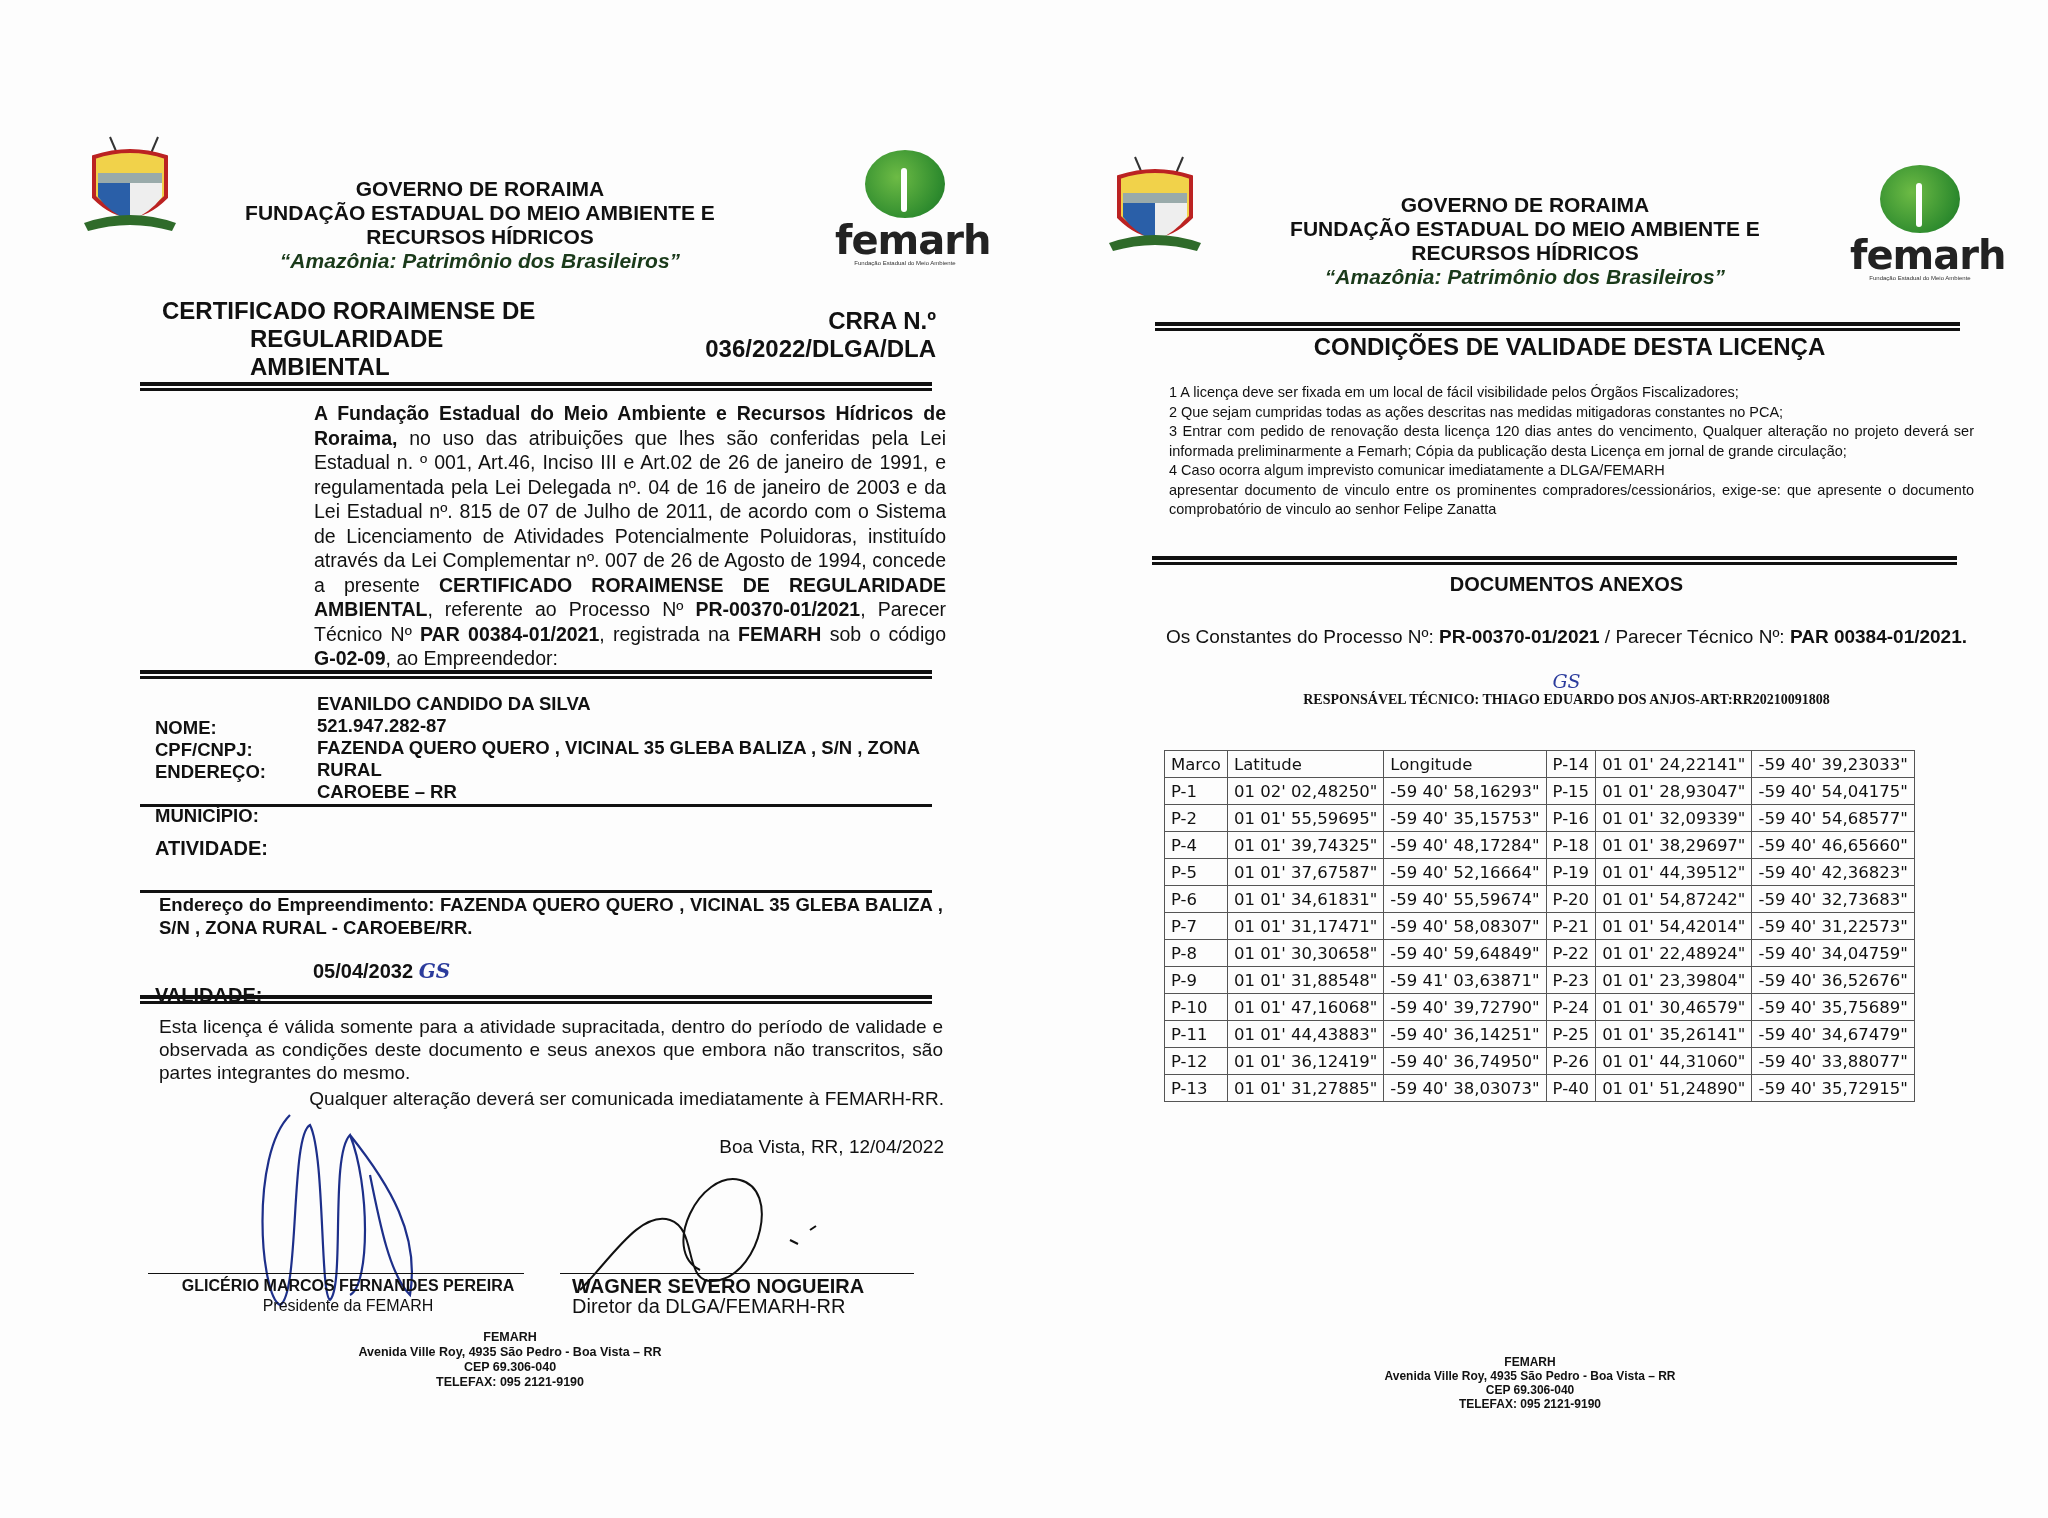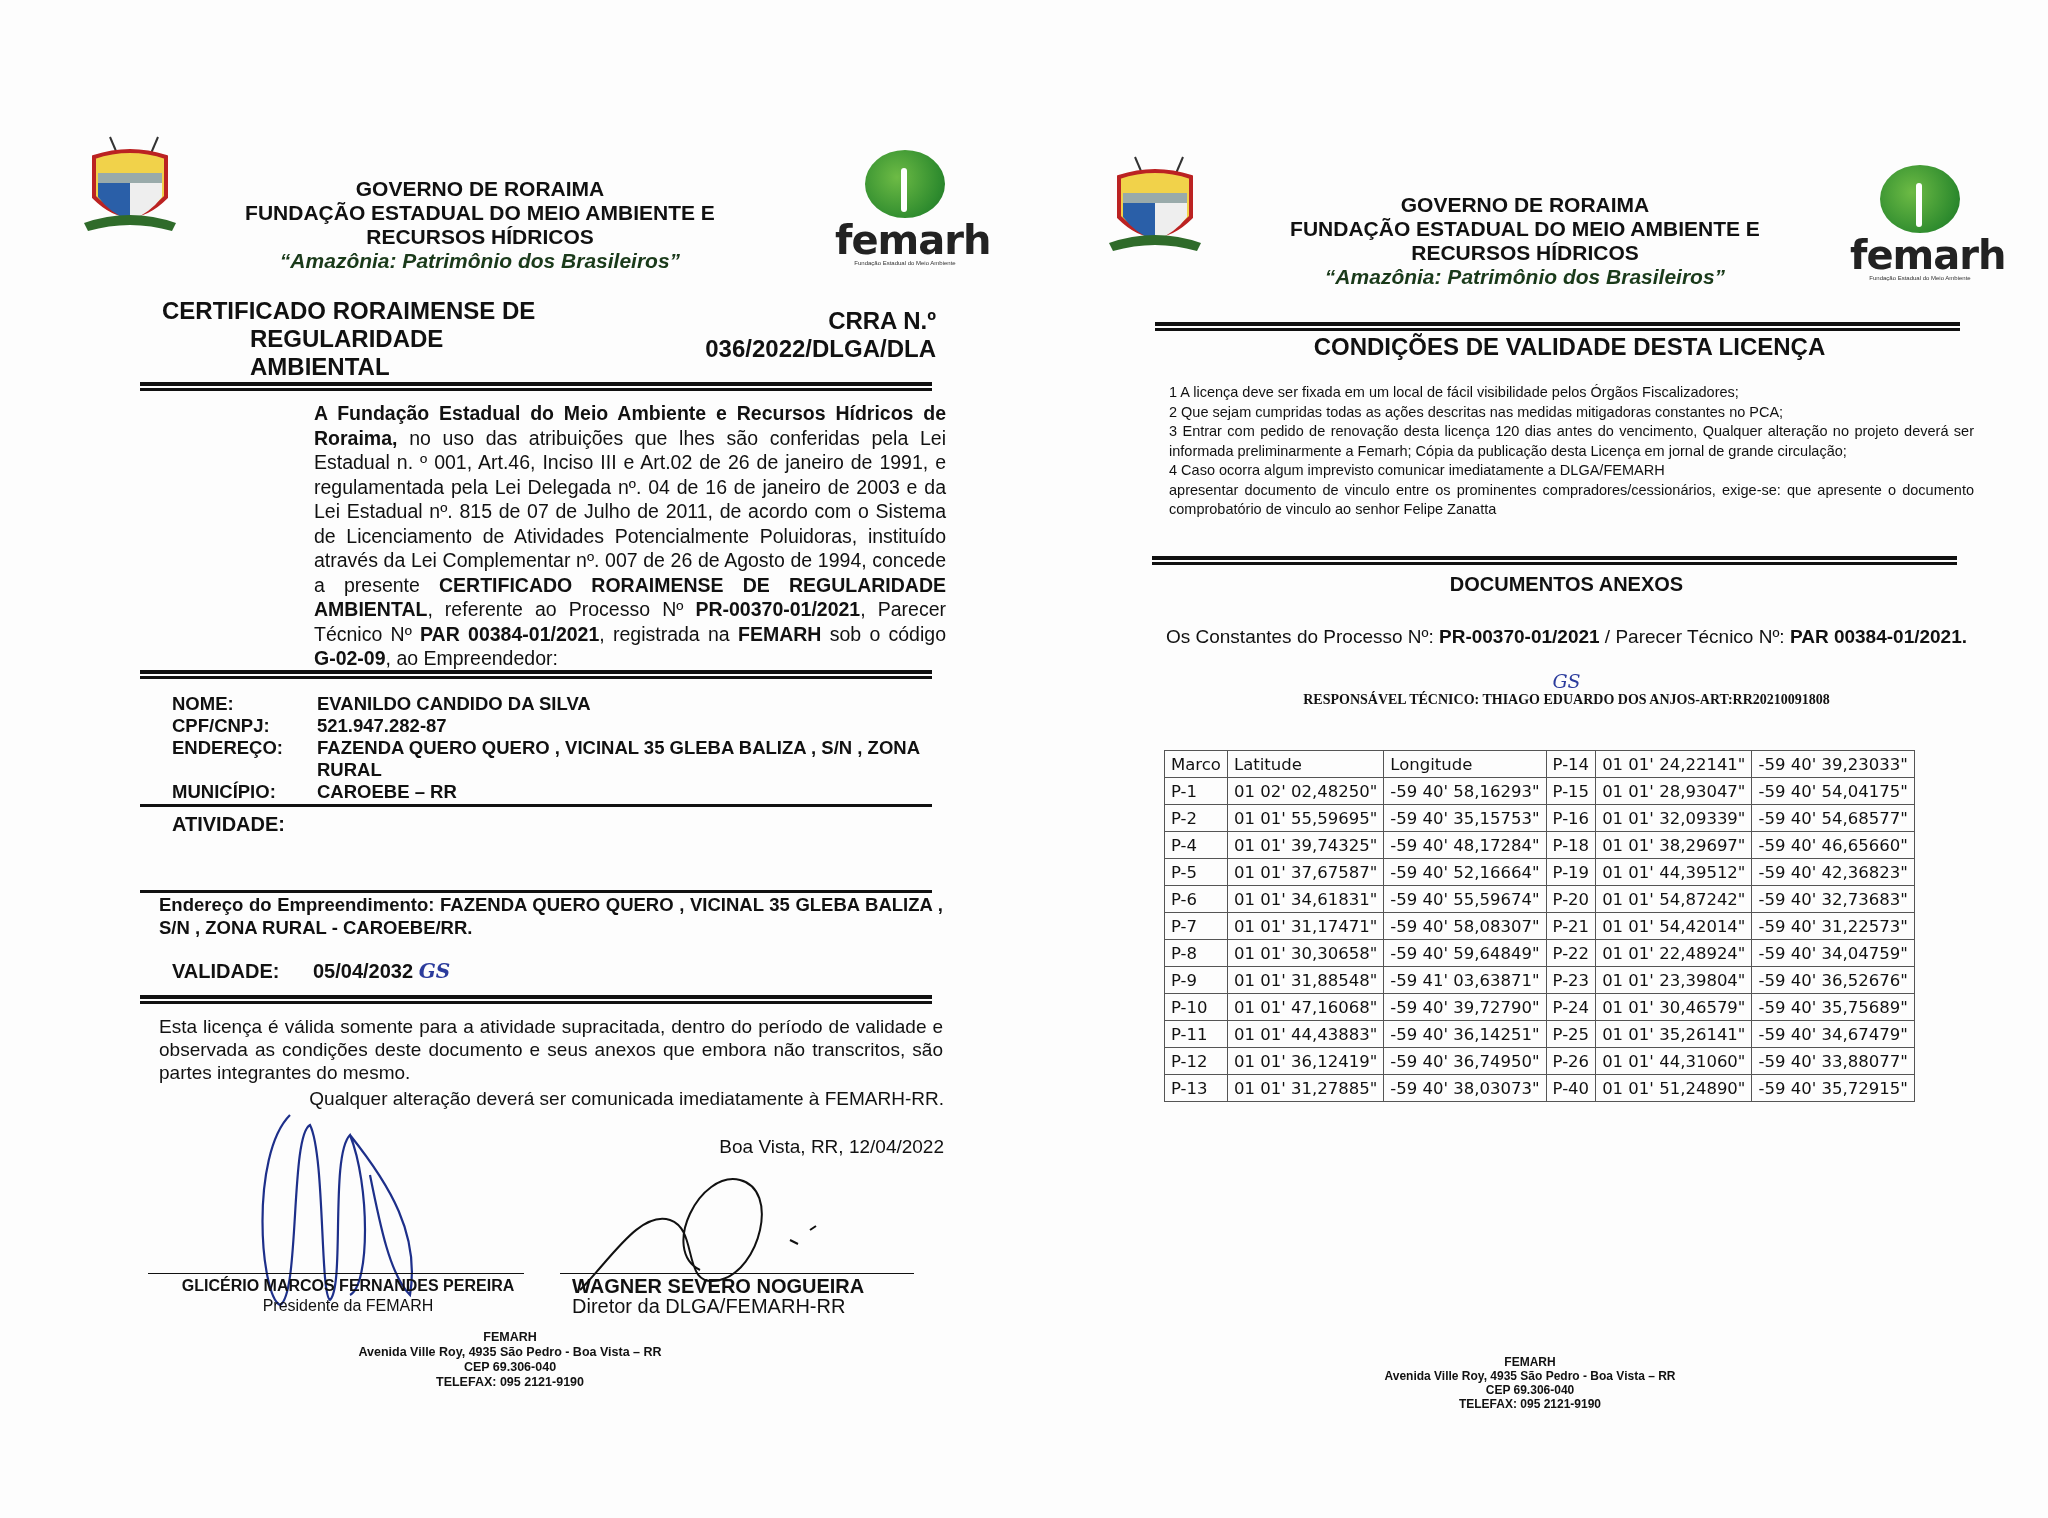--- a/index.html
+++ b/index.html
@@ -17,21 +17,21 @@
   .logo .word{font-size:40px;font-weight:bold;color:#222;letter-spacing:-1px;line-height:40px;margin-top:2px;font-family:"DejaVu Sans",sans-serif;}
   .logo .sub{font-size:6px;color:#333;line-height:7px;}
   .header-text{position:absolute;text-align:center;font-weight:bold;font-size:21px;line-height:24px;color:#111;}
   .header-text .motto{font-style:italic;color:#1a3a1a;}
   .dbl{position:absolute;height:9px;border-top:4px solid #111;border-bottom:3px solid #111;box-sizing:border-box;}
   .sgl{position:absolute;height:0;border-top:3px solid #111;}
   .title{font-weight:bold;font-size:24px;line-height:28px;}
   .body{font-size:19.5px;line-height:24.5px;text-align:justify;}
   .b{font-weight:bold;}
   .row{position:absolute;font-size:18.5px;line-height:22px;font-weight:bold;}
-  .lbl{position:absolute;left:17px;}
+  .lbl{position:absolute;left:0;margin-top:24px;}
   .val{position:absolute;}
   .sig{position:absolute;}
   .footer{position:absolute;text-align:center;font-weight:bold;font-size:12.5px;line-height:15px;}
   table.coords{border-collapse:collapse;font-size:16.5px;font-family:"DejaVu Sans",sans-serif;}
   table.coords td{border:1.5px solid #555;padding:1px 6px;height:24px;white-space:nowrap;color:#111;}
   .cond{font-size:14.5px;line-height:19.5px;text-align:justify;}
   .rubric{color:#2b3b9c;font-style:italic;font-family:"DejaVu Serif",serif;}
 </style>
 </head>
 <body>

